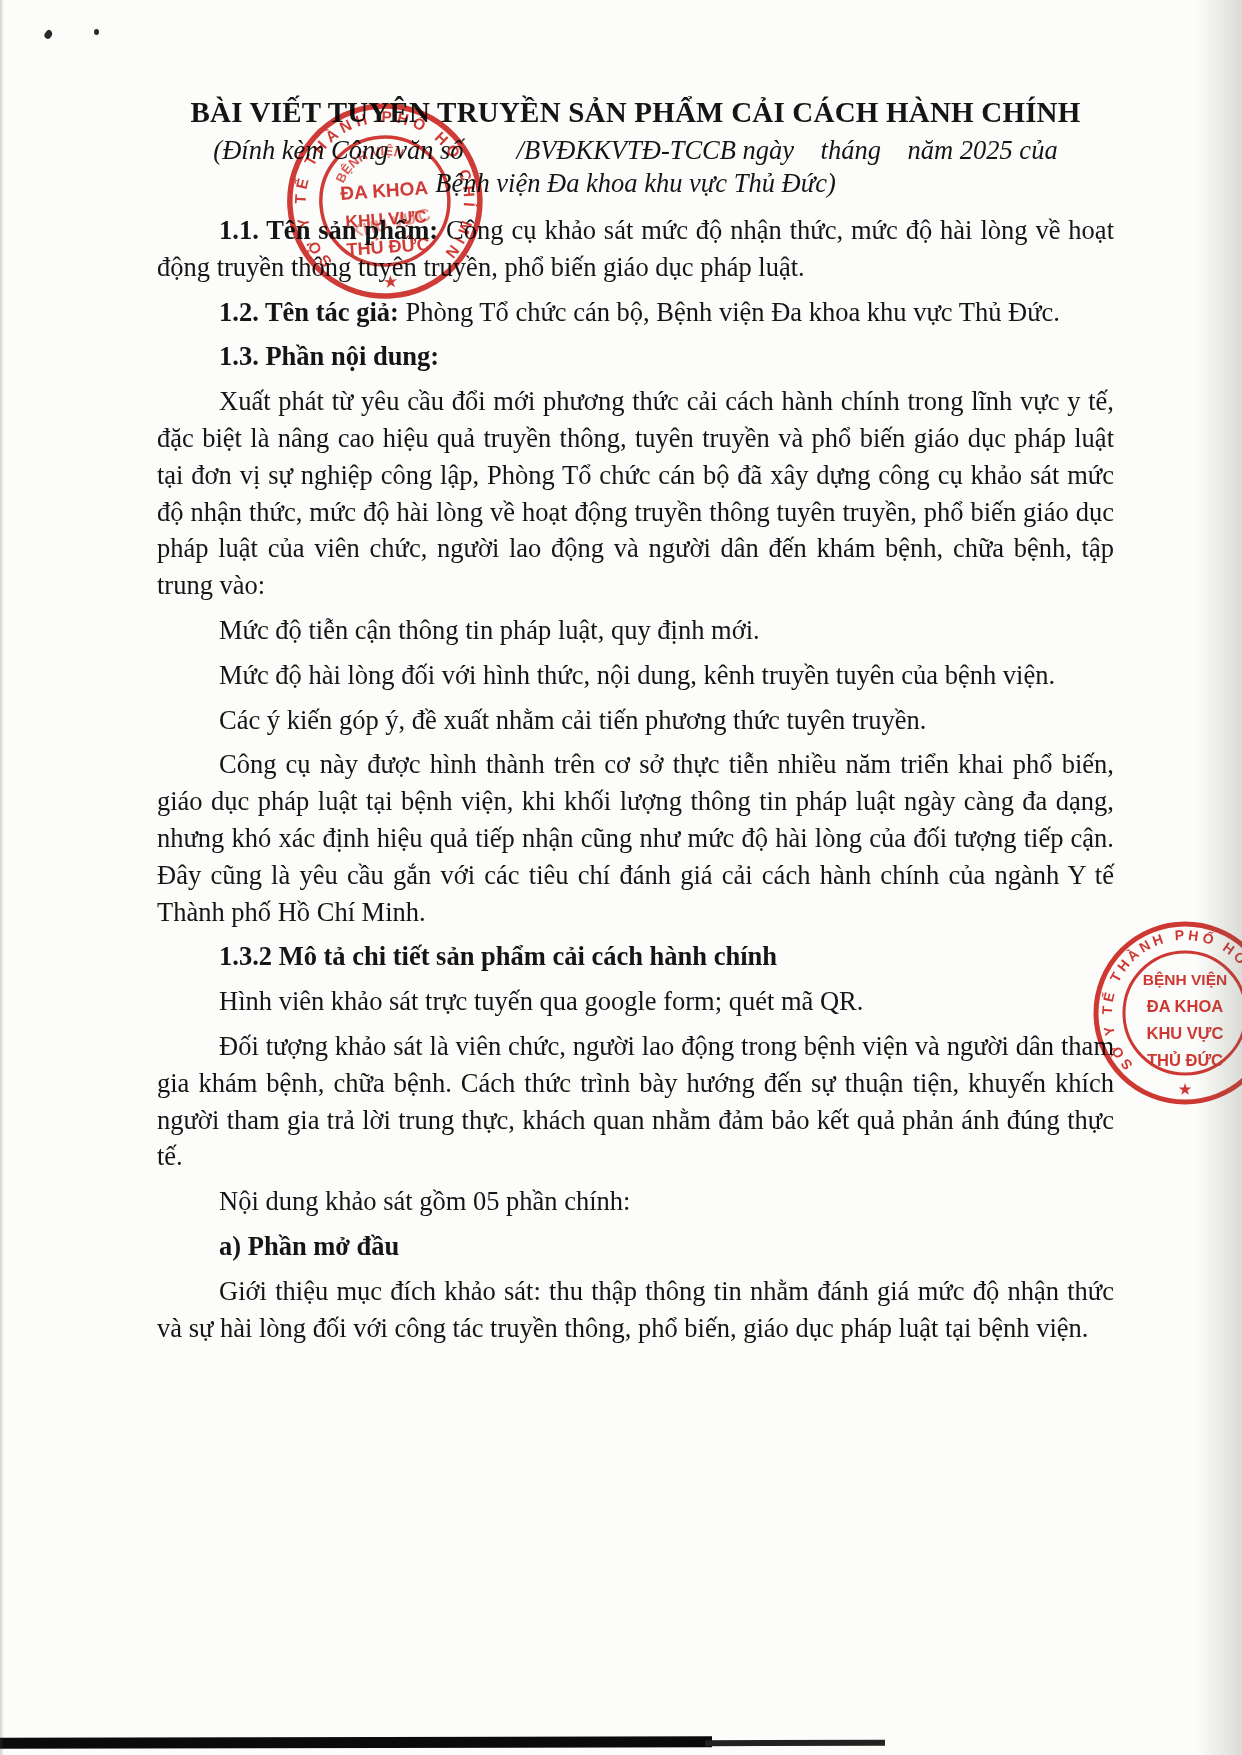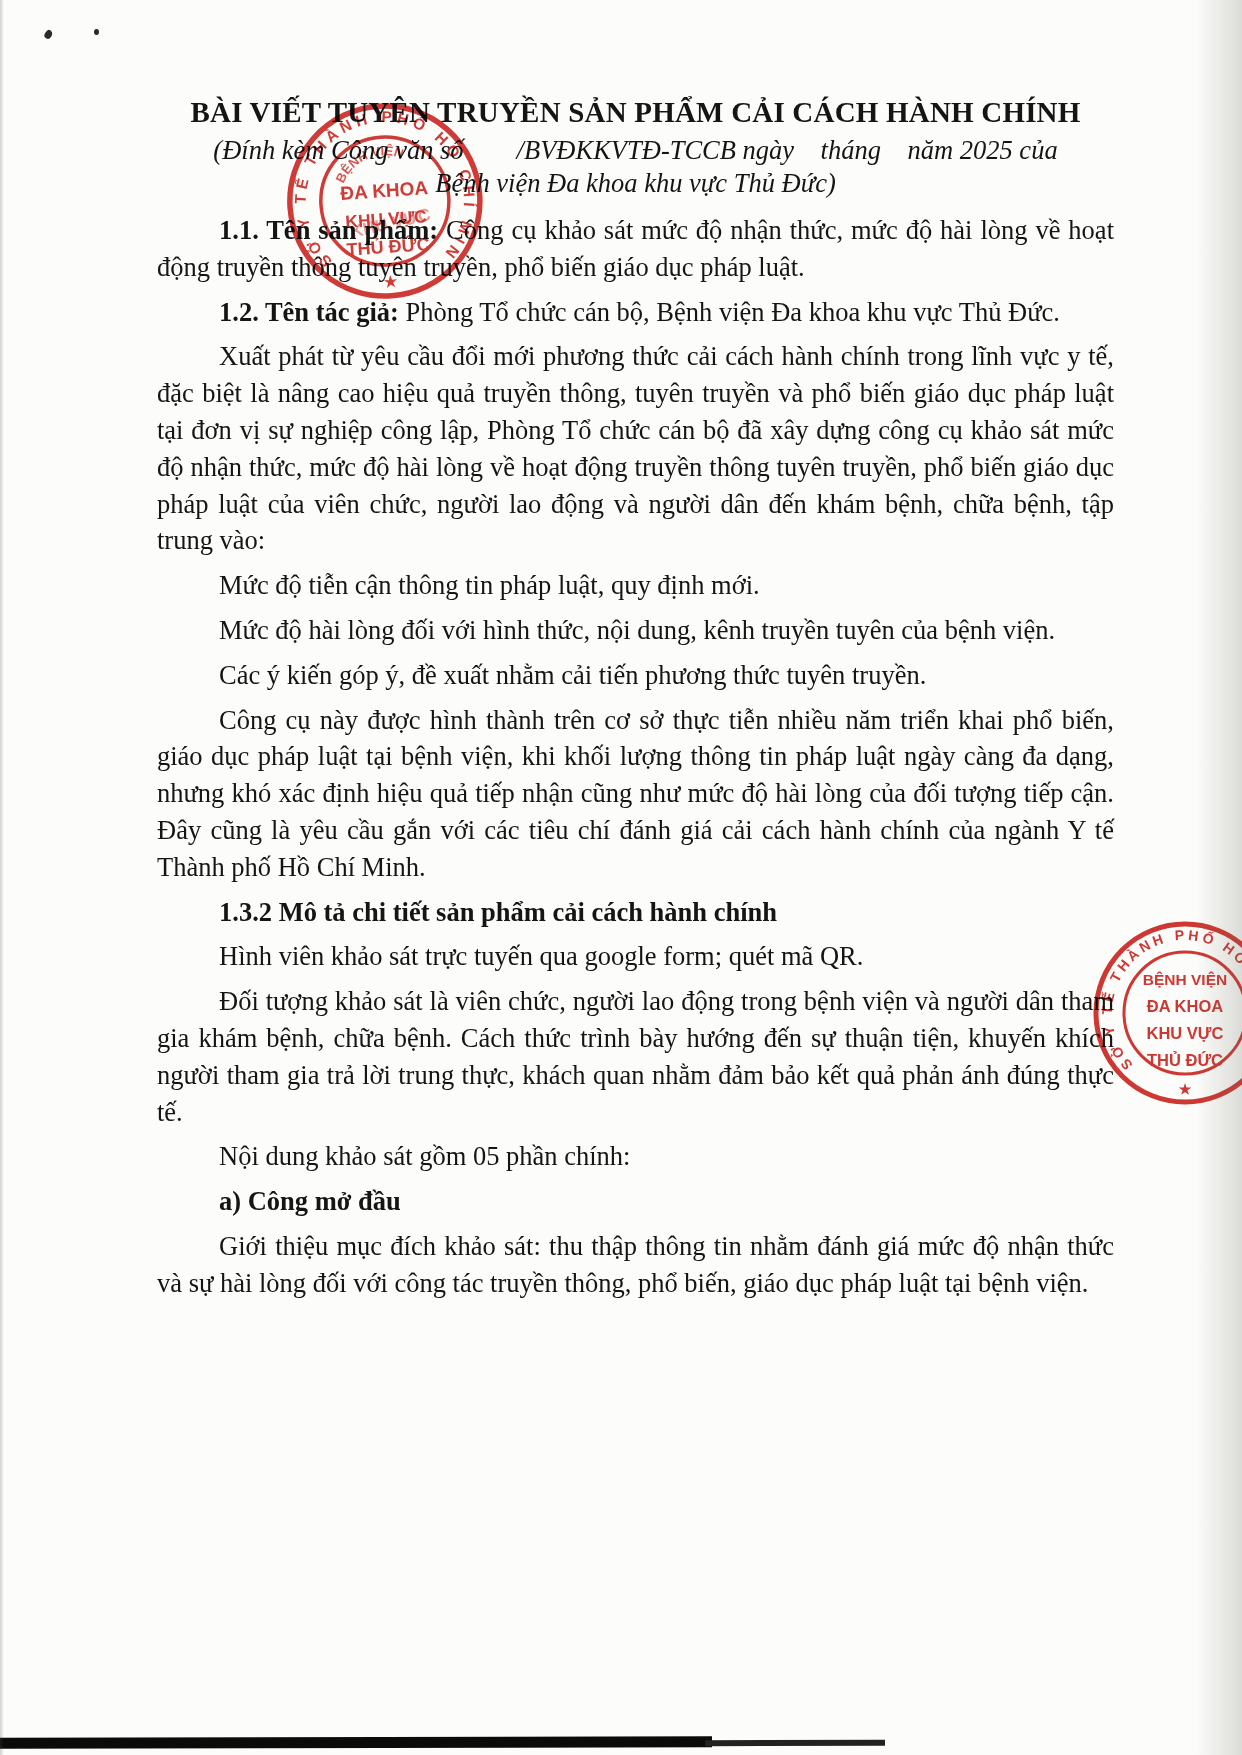--- a/index.html
+++ b/index.html
@@ -85,30 +85,31 @@
     <div class="doc-title">
       <div>BÀI VIẾT TUYÊN TRUYỀN SẢN PHẨM CẢI CÁCH HÀNH CHÍNH</div>
     </div>
     <div class="doc-subtitle">
       <div>(Đính kèm Công văn số&nbsp;&nbsp;&nbsp;&nbsp;&nbsp;&nbsp;&nbsp;&nbsp;/BVĐKKVTĐ-TCCB ngày&nbsp;&nbsp;&nbsp;&nbsp;tháng&nbsp;&nbsp;&nbsp;&nbsp;năm 2025 của</div>
       <div>Bệnh viện Đa khoa khu vực Thủ Đức)</div>
     </div>
     <div class="doc-body">
         <p class="para"><span class="lead">1.1. Tên sản phẩm:</span><span> Công cụ khảo sát mức độ nhận thức, mức độ hài lòng về hoạt động truyền thông tuyên truyền, phổ biến giáo dục pháp luật.</span></p>
         <p class="para"><span class="lead">1.2. Tên tác giả:</span><span> Phòng Tổ chức cán bộ, Bệnh viện Đa khoa khu vực Thủ Đức.</span></p>
+        <p class="heading"><span class="lead">1.3. Phần nội dung:</span><span></span></p>
         <p class="para"><span>Xuất phát từ yêu cầu đổi mới phương thức cải cách hành chính trong lĩnh vực y tế, đặc biệt là nâng cao hiệu quả truyền thông, tuyên truyền và phổ biến giáo dục pháp luật tại đơn vị sự nghiệp công lập, Phòng Tổ chức cán bộ đã xây dựng công cụ khảo sát mức độ nhận thức, mức độ hài lòng về hoạt động truyền thông tuyên truyền, phổ biến giáo dục pháp luật của viên chức, người lao động và người dân đến khám bệnh, chữa bệnh, tập trung vào:</span></p>
         <p class="para"><span>Mức độ tiễn cận thông tin pháp luật, quy định mới.</span></p>
         <p class="para"><span>Mức độ hài lòng đối với hình thức, nội dung, kênh truyền tuyên của bệnh viện.</span></p>
         <p class="para"><span>Các ý kiến góp ý, đề xuất nhằm cải tiến phương thức tuyên truyền.</span></p>
         <p class="para"><span>Công cụ này được hình thành trên cơ sở thực tiễn nhiều năm triển khai phổ biến, giáo dục pháp luật tại bệnh viện, khi khối lượng thông tin pháp luật ngày càng đa dạng, nhưng khó xác định hiệu quả tiếp nhận cũng như mức độ hài lòng của đối tượng tiếp cận. Đây cũng là yêu cầu gắn với các tiêu chí đánh giá cải cách hành chính của ngành Y tế Thành phố Hồ Chí Minh.</span></p>
         <p class="heading"><span class="lead">1.3.2 Mô tả chi tiết sản phẩm cải cách hành chính</span><span></span></p>
         <p class="para"><span>Hình viên khảo sát trực tuyến qua google form; quét mã QR.</span></p>
         <p class="para"><span>Đối tượng khảo sát là viên chức, người lao động trong bệnh viện và người dân tham gia khám bệnh, chữa bệnh. Cách thức trình bày hướng đến sự thuận tiện, khuyến khích người tham gia trả lời trung thực, khách quan nhằm đảm bảo kết quả phản ánh đúng thực tế.</span></p>
         <p class="para"><span>Nội dung khảo sát gồm 05 phần chính:</span></p>
-        <p class="heading"><span class="lead">a) Công mở đầu</span><span></span></p>
+        <p class="heading"><span class="lead">a) Phần mở đầu</span><span></span></p>
         <p class="para"><span>Giới thiệu mục đích khảo sát: thu thập thông tin nhằm đánh giá mức độ nhận thức và sự hài lòng đối với công tác truyền thông, phổ biến, giáo dục pháp luật tại bệnh viện.</span></p>
       </div>
   </div>
 
   <div class="stamp stamp-main">
     <svg width="234" height="234" viewBox="0 0 234 234">
       <defs>
         <path id="ring1" d="M 61.1 172.9 A 79 79 0 1 1 172.9 172.9"></path>
         <path id="arcTop1" d="M 77 97 A 44 44 0 0 1 157 97"></path>
       </defs>

